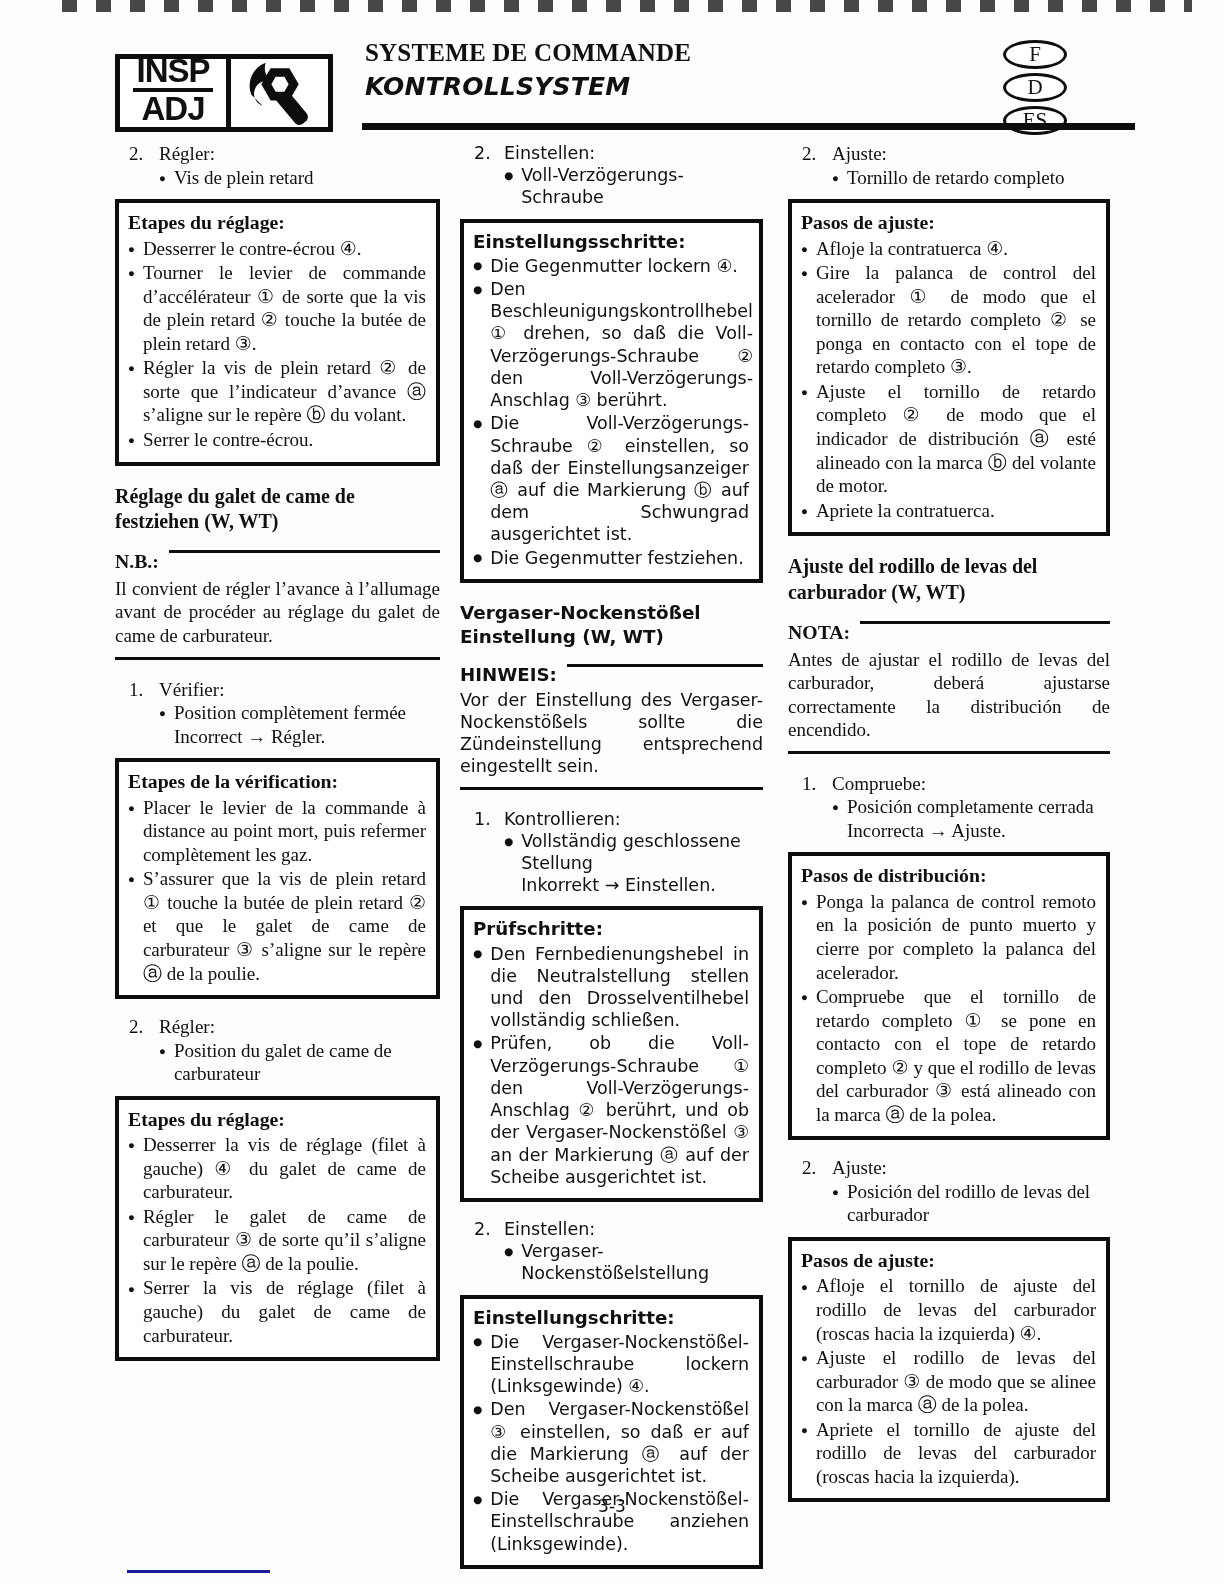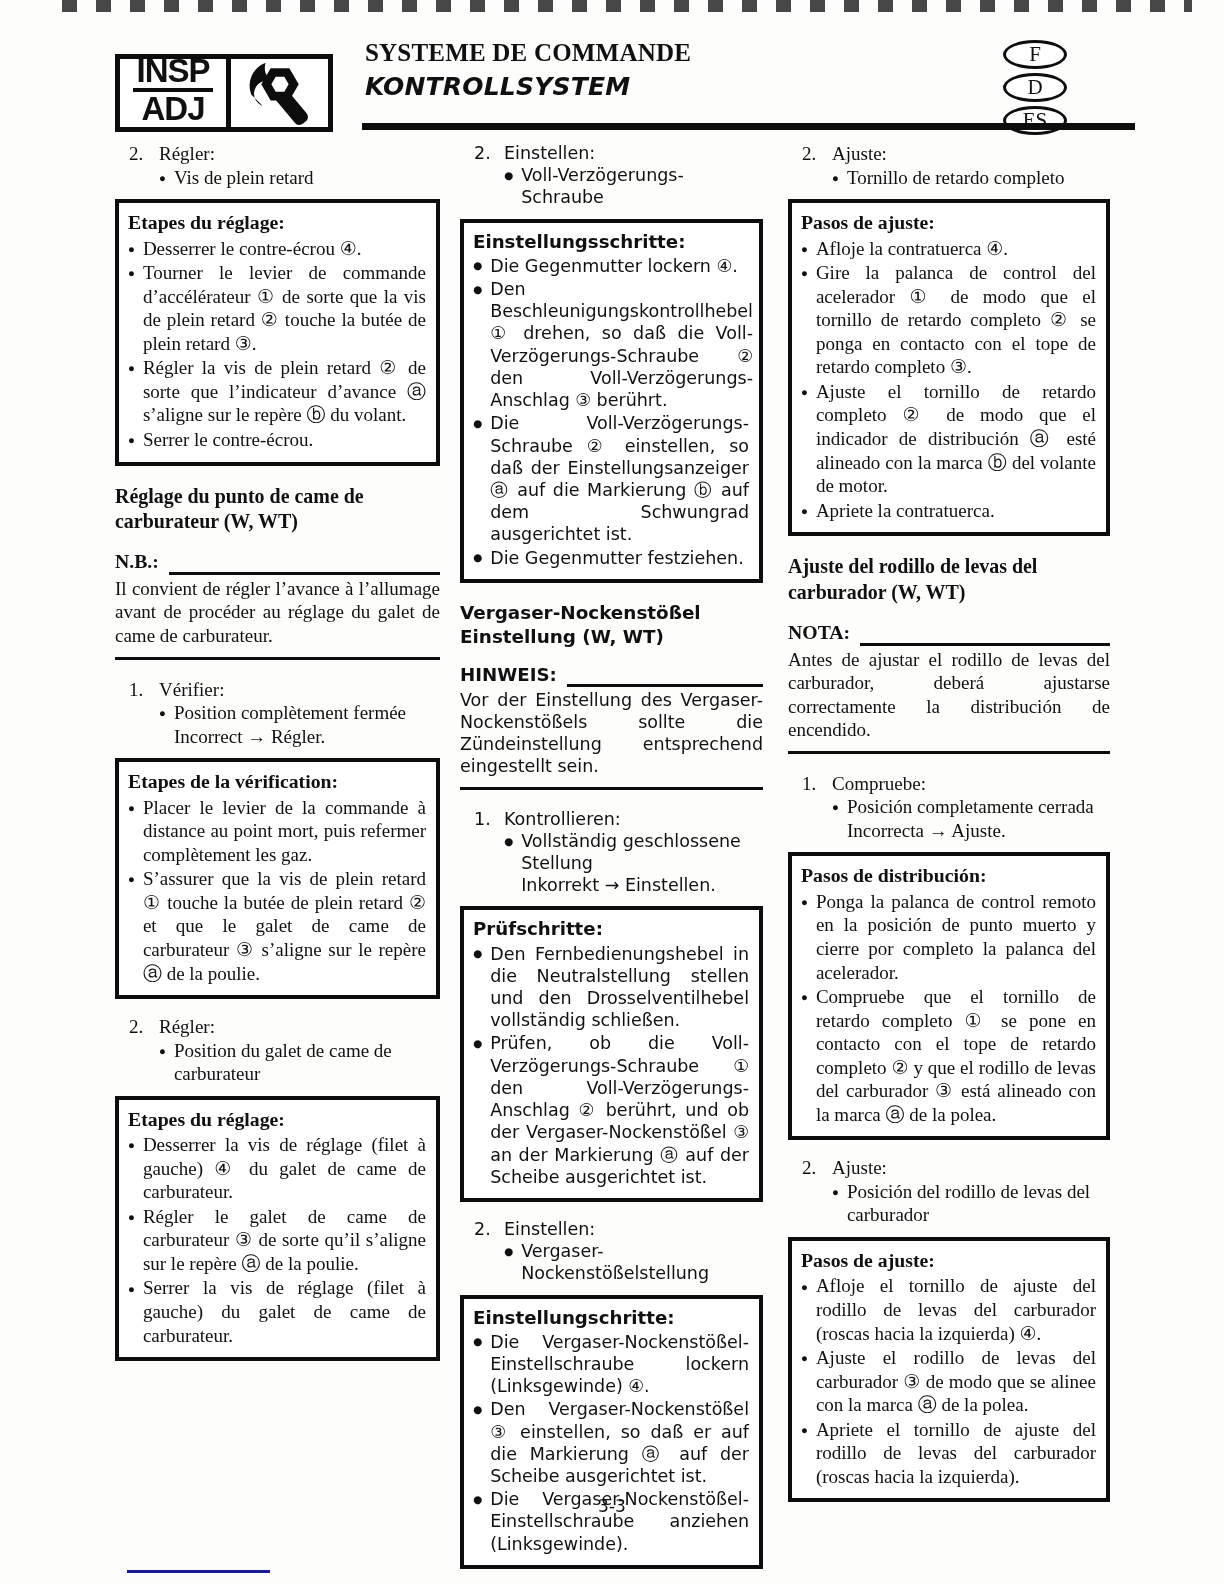--- a/index.html
+++ b/index.html
@@ -56,21 +56,21 @@
   .bullet-text { flex:1; }
   
   .pbox { border:4px solid #0d0d0d; padding:7px 10px 9px 9px; margin:10px 0 16px; background:#fff; }
   .pbox-title { font-weight:bold; font-size:1.04em; margin-bottom:2px; }
   .pbox .bullet-text { text-align:justify; }
   .pbox .bullet { margin-bottom:1px; }
   
   .col-heading { font-weight:bold; font-size:1.05em; line-height:1.3; margin:18px 0 10px; }
   
   .note { margin:14px 0 18px; border-bottom:3px solid #0d0d0d; padding-bottom:9px; }
-  .note-head { display:flex; align-items:flex-end; margin-bottom:3px; }
+  .note-head { display:flex; align-items:flex-start; margin-bottom:3px; }
   .note-label { font-weight:bold; font-size:1.04em; flex:none; }
   .note-rule { flex:1; border-top:3px solid #0d0d0d; margin-left:10px; transform:translateY(1px); }
   .note-text { text-align:justify; }
   
   .page-num {
     position:absolute; top:1496px; left:0; width:1224px; text-align:center;
     font-family:"DejaVu Sans",sans-serif; font-size:17px;
   }
   .footer-line { position:absolute; top:1570px; left:127px; width:143px; height:3px; }
 </style>
@@ -139,21 +139,21 @@
           </div>
           <div class="bullet">
             <span class="dot">●</span>
             <div class="bullet-text">Régler la vis de plein retard ② de sorte que l’indicateur d’avance ⓐ s’aligne sur le repère ⓑ du volant.</div>
           </div>
           <div class="bullet">
             <span class="dot">●</span>
             <div class="bullet-text">Serrer le contre-écrou.</div>
           </div>
         </div>
-        <h3 class="col-heading">Réglage du punto de came de carburateur (W, WT)</h3>
+        <h3 class="col-heading">Réglage du galet de came de festziehen (W, WT)</h3>
         <div class="note">
           <div class="note-head">
             <span class="note-label">N.B.:</span>
             <span class="note-rule"></span>
           </div>
           <div class="note-text">Il convient de régler l’avance à l’allumage avant de procéder au réglage du galet de came de carburateur.</div>
         </div>
         <div class="step">
           <div class="step-row">
             <span class="step-num">1.</span>

